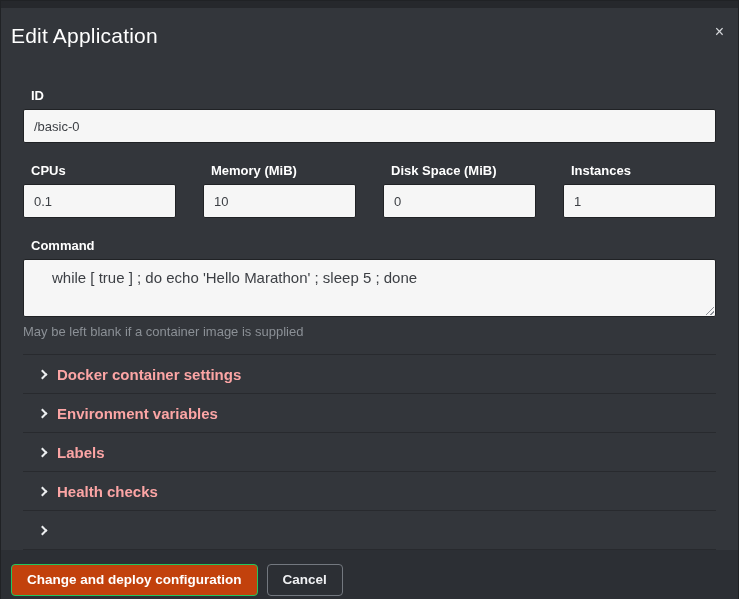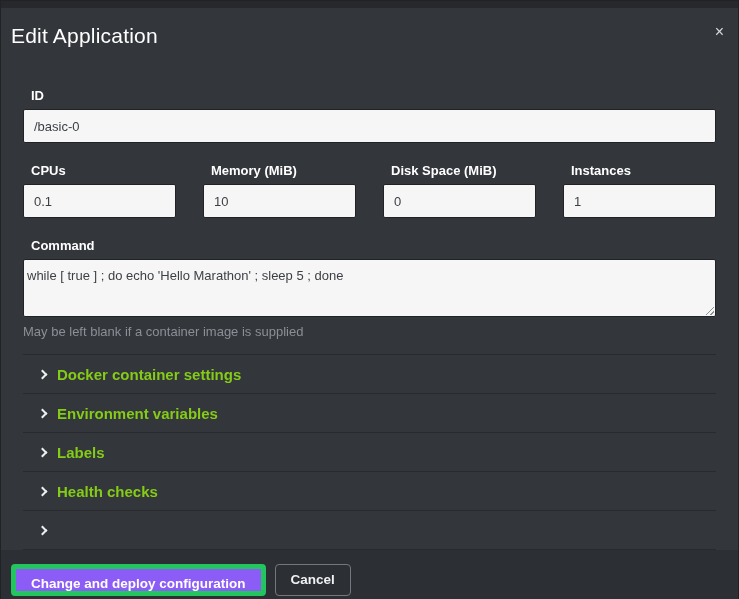--- a/index.html
+++ b/index.html
@@ -46,21 +46,21 @@
   .field-row {
     display:grid; grid-template-columns:repeat(4,1fr); gap:27px;
     margin-top:20px;
   }
   .command-group { margin-top:20px; }
   .textarea-wrap { position:relative; }
   .command-textarea {
     width:100%; height:58px;
     background:#f6f6f6; color:#3c3f44;
     border:1px solid #202225; border-radius:2px;
-    padding:7px 3px; font-size:13px; line-height:1.4;
+    padding:7px 28px; font-size:15px; line-height:1.4;
     font-family:"Liberation Sans", sans-serif;
     resize:none; outline:none; display:block;
   }
   .resize-handle {
     position:absolute; right:2px; bottom:2px; width:11px; height:11px;
     background:repeating-linear-gradient(-45deg, transparent 0 2px, #8d9198 2px 3px);
     clip-path:polygon(100% 0, 100% 100%, 0 100%);
     cursor:nwse-resize;
   }
   .help-text { margin-top:7px; font-size:13px; color:#8b9096; }
@@ -69,34 +69,34 @@
     height:39px; display:flex; align-items:center;
     padding:0 16px; cursor:pointer;
     border-bottom:1px solid #282a2e;
   }
   .chevron {
     width:7px; height:7px; flex:0 0 auto;
     border-top:2px solid #eceef0; border-right:2px solid #eceef0;
     transform:rotate(45deg);
     margin-right:11px; margin-left:0;
   }
-  .section-label { font-size:15px; font-weight:700; color:#84cc16; }
+  .section-label { font-size:15px; font-weight:700; color:#fca5a5; }
   .modal-footer {
     margin-top:auto; flex:0 0 auto;
     background:#2c2f34;
     padding:14px 10px 18px 10px;
     display:flex; align-items:center; gap:9px;
   }
   .btn {
     height:32px; border-radius:4px; font-size:13.5px; font-weight:600;
     font-family:"Liberation Sans", sans-serif;
     padding:0 15px; cursor:pointer; line-height:30px;
   }
   .btn-primary {
-    background:#8b5cf6; border:5px solid #22c55e; color:#ffffff;
+    background:#c2410c; border:1px solid #22c55e; color:#ffffff;
   }
   .btn-cancel {
     background:transparent; border:1px solid #73787f; color:#f0f1f3;
   }
 </style>
 </head>
 <body>
 
 <div class="modal">
   <div class="modal-top-edge"></div>

